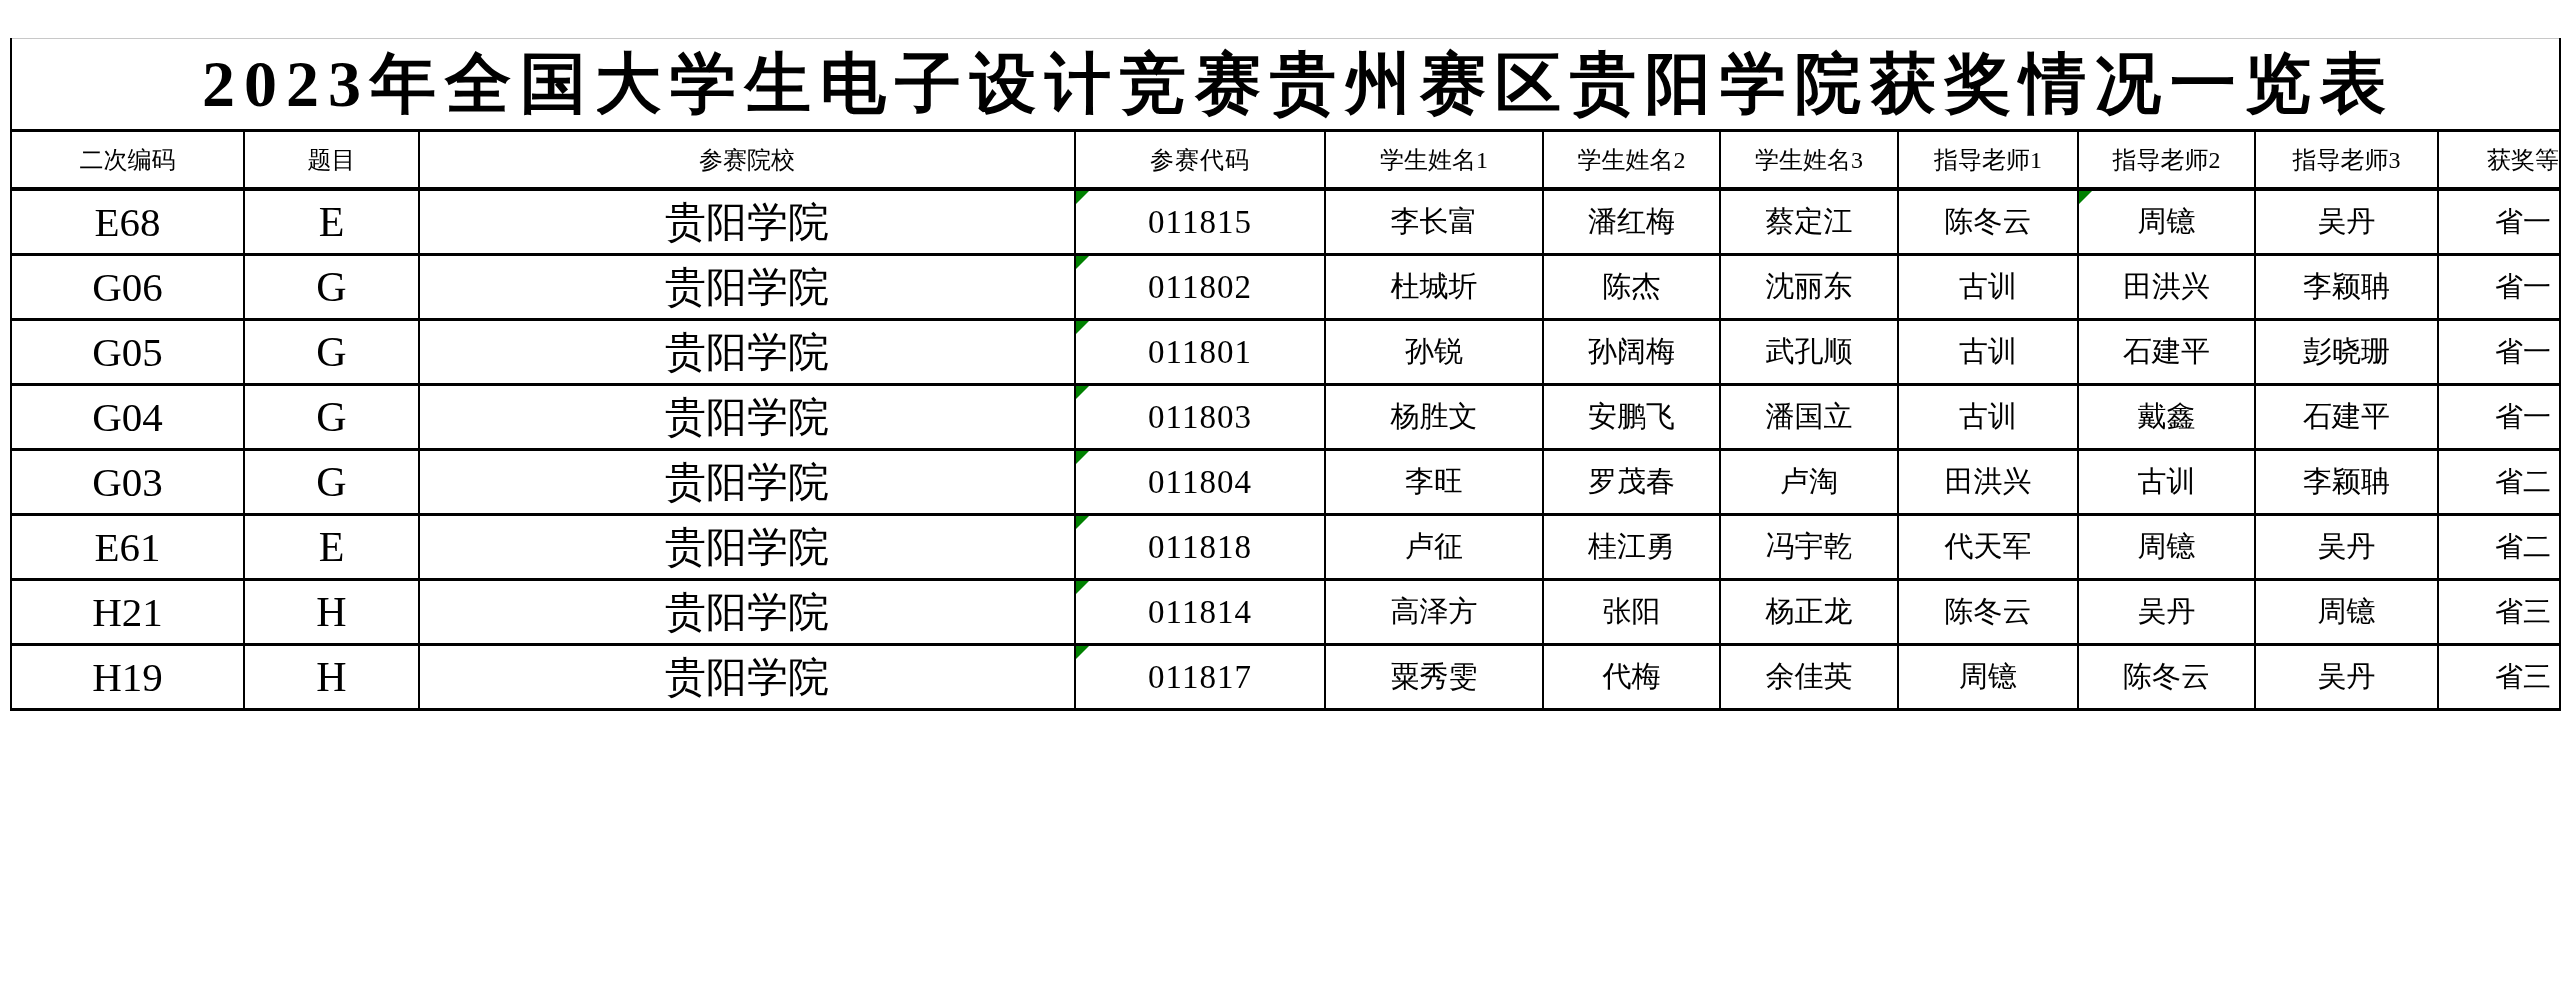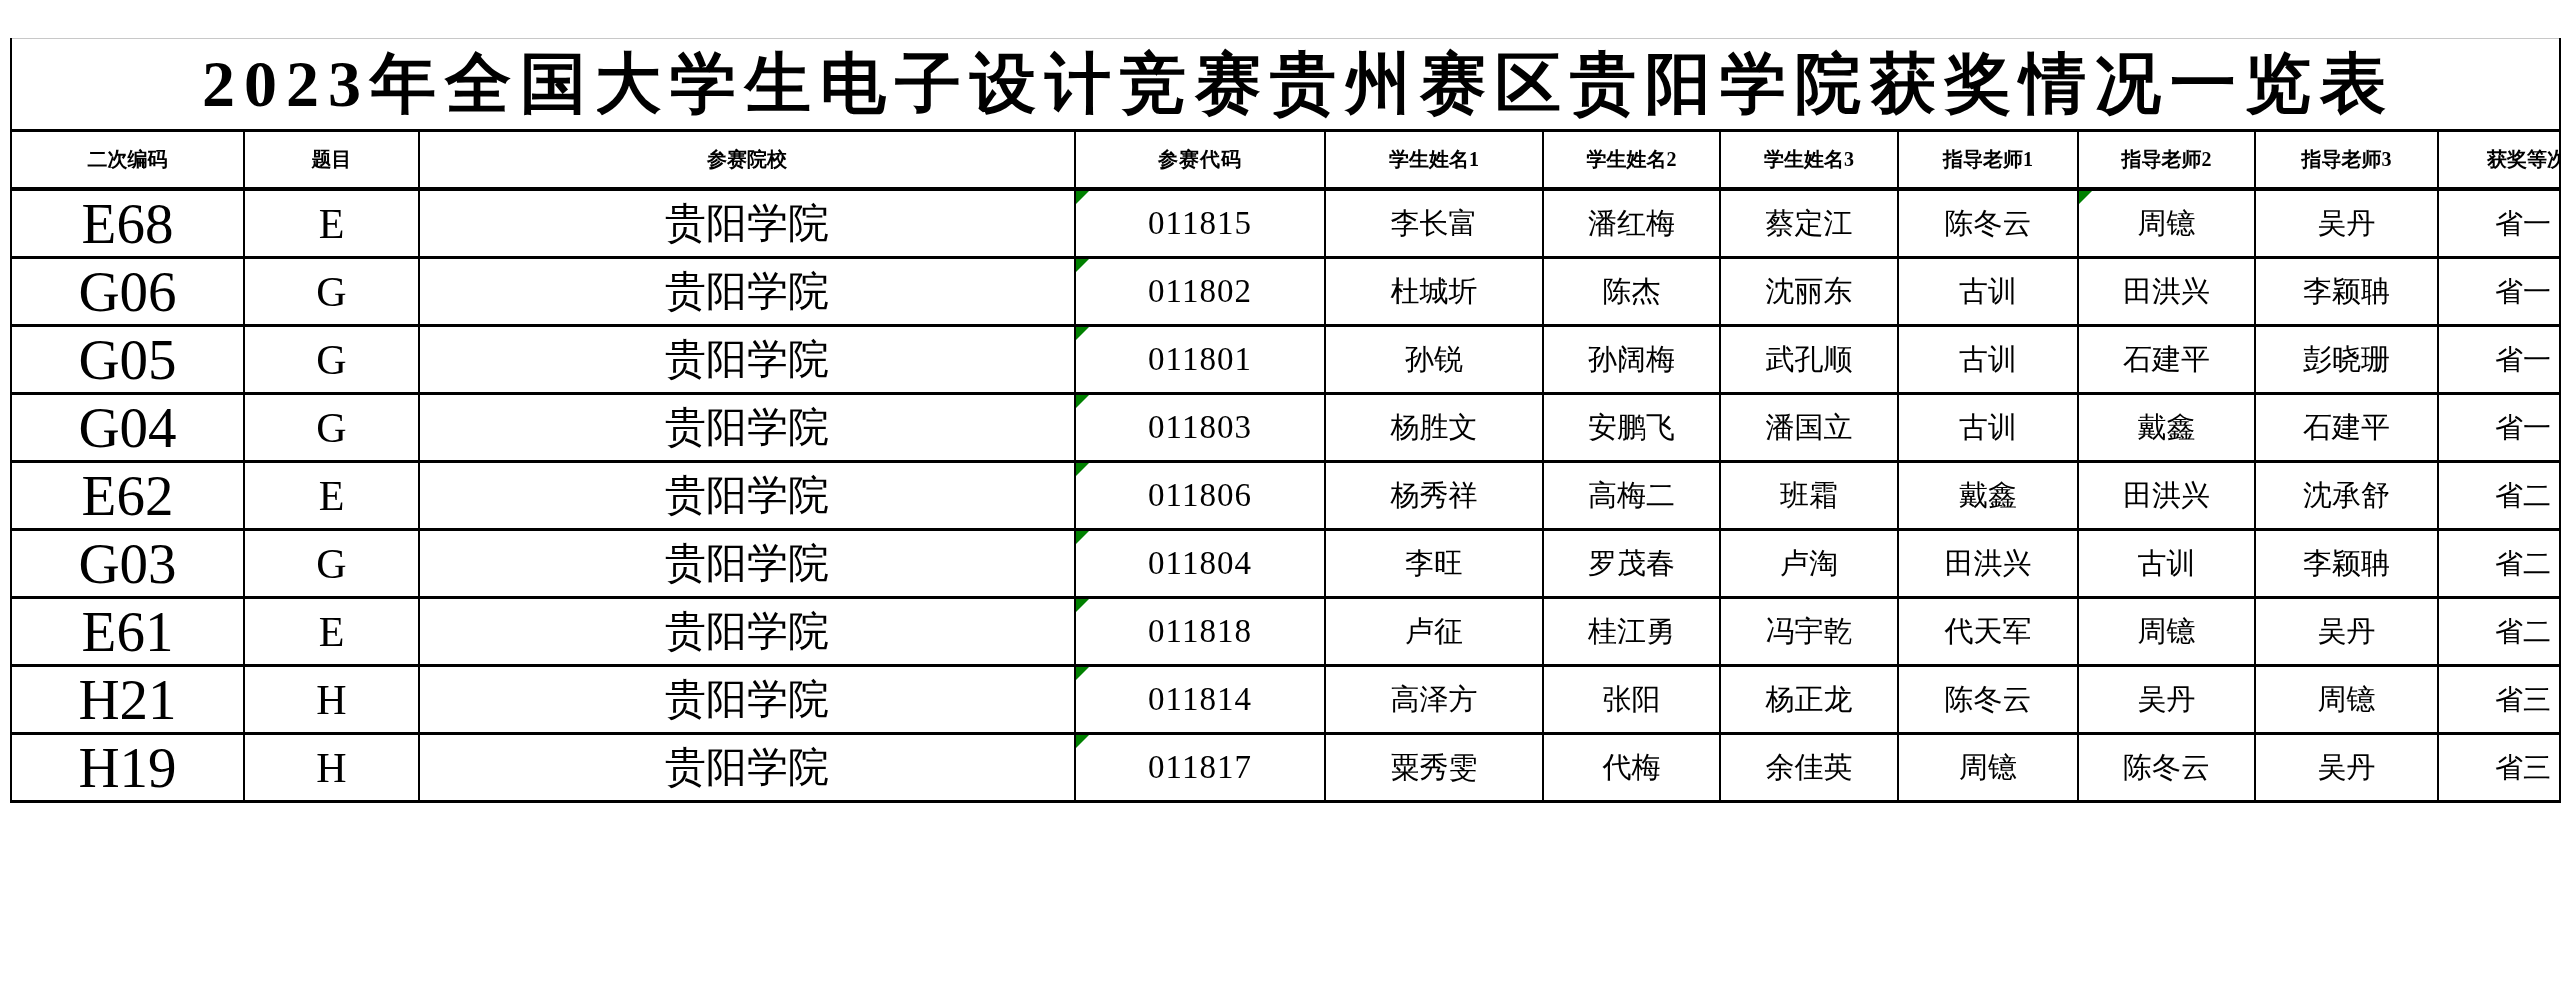--- a/index.html
+++ b/index.html
@@ -37,35 +37,35 @@
     letter-spacing:9px;
     border-top:1px solid #c8c8c8;
     border-left:2px solid #000;
     border-right:2px solid #000;
     border-bottom:3px solid #000;
     padding-left:26px;
   }
   
   th.hdr{
     height:55px;
-    font-size:20px;
-    font-weight:bold;
+    font-size:24px;
+    font-weight:normal;
     border:2px solid #000;
     border-top-width:3px;
     border-bottom-width:4px;
   }
   
   tr.data-row td{
     position:relative;
     height:62px;
     border:2px solid #000;
     border-top-width:3px;
     border-bottom-width:3px;
   }
-  .col-code2{font-size:57px;}
+  .col-code2{font-size:41px;}
   .col-topic{font-size:42px;}
   .col-school{font-size:41px;}
   .col-team_code{font-size:33px;letter-spacing:1px;}
   .col-student1,.col-student2,.col-student3,
   .col-advisor1,.col-advisor2,.col-advisor3{font-size:29px;}
   .col-award{font-size:28px;padding-left:48px;}
   
   i.flag{
     position:absolute;
     top:0;
@@ -159,33 +159,20 @@
           <td class="col-team_code">011803<i class="flag"></i></td>
           <td class="col-student1">杨胜文</td>
           <td class="col-student2">安鹏飞</td>
           <td class="col-student3">潘国立</td>
           <td class="col-advisor1">古训</td>
           <td class="col-advisor2">戴鑫</td>
           <td class="col-advisor3">石建平</td>
           <td class="col-award">省一</td>
         </tr>
         <tr class="data-row">
-          <td class="col-code2">E62</td>
-          <td class="col-topic">E</td>
-          <td class="col-school">贵阳学院</td>
-          <td class="col-team_code">011806<i class="flag"></i></td>
-          <td class="col-student1">杨秀祥</td>
-          <td class="col-student2">高梅二</td>
-          <td class="col-student3">班霜</td>
-          <td class="col-advisor1">戴鑫</td>
-          <td class="col-advisor2">田洪兴</td>
-          <td class="col-advisor3">沈承舒</td>
-          <td class="col-award">省二</td>
-        </tr>
-        <tr class="data-row">
           <td class="col-code2">G03</td>
           <td class="col-topic">G</td>
           <td class="col-school">贵阳学院</td>
           <td class="col-team_code">011804<i class="flag"></i></td>
           <td class="col-student1">李旺</td>
           <td class="col-student2">罗茂春</td>
           <td class="col-student3">卢淘</td>
           <td class="col-advisor1">田洪兴</td>
           <td class="col-advisor2">古训</td>
           <td class="col-advisor3">李颖聃</td>

